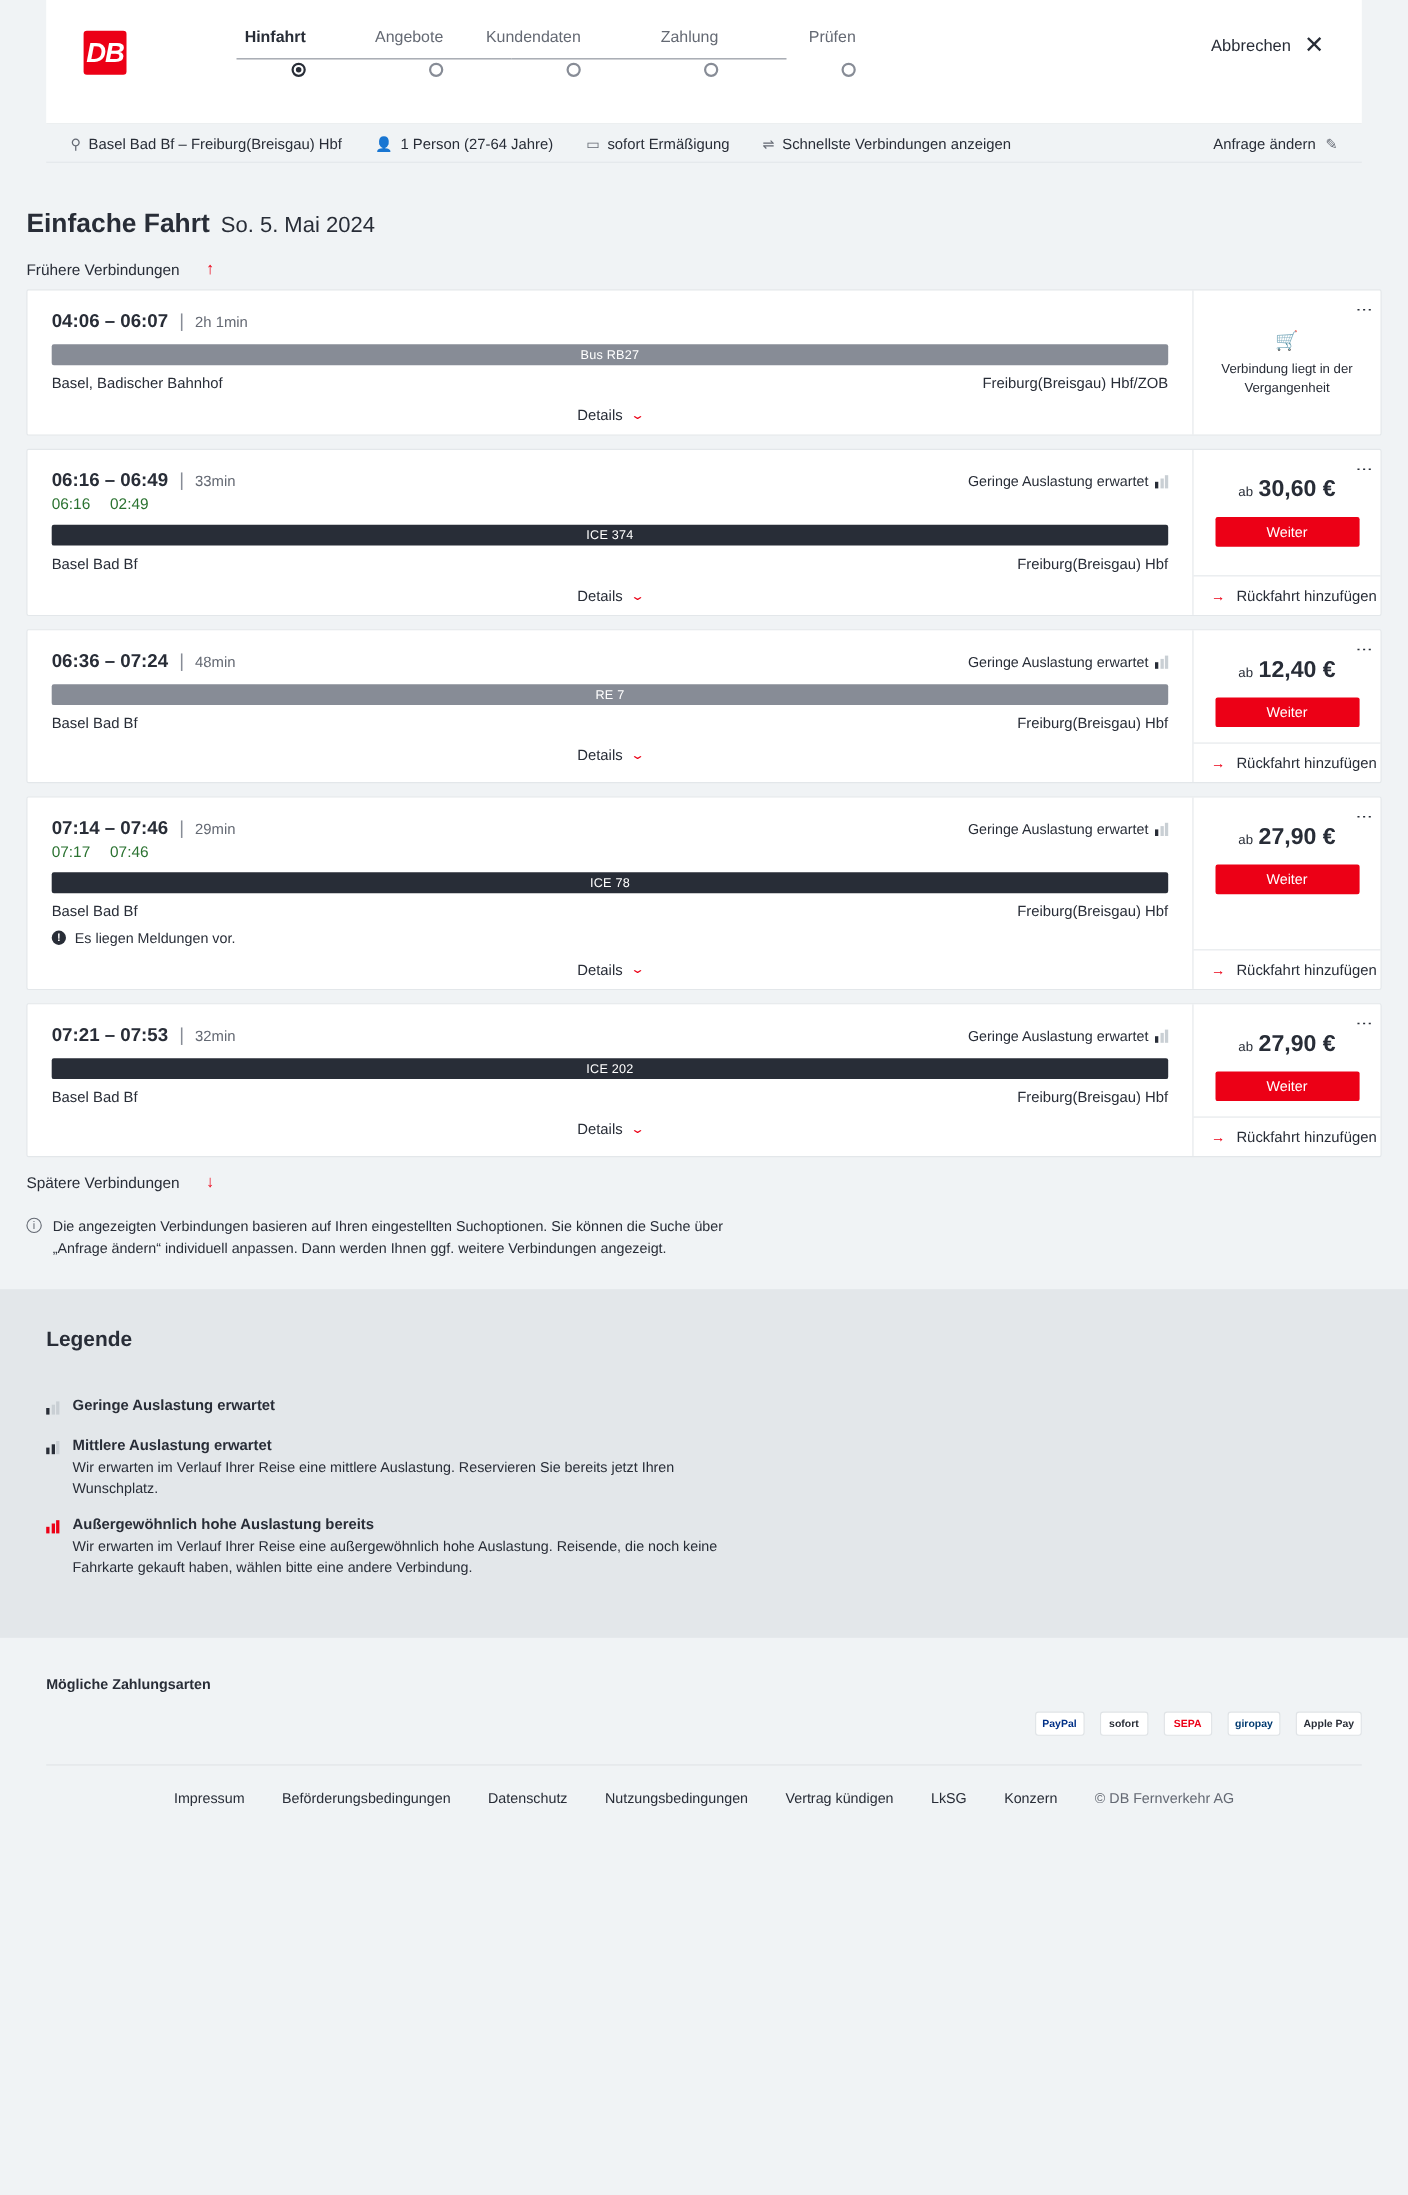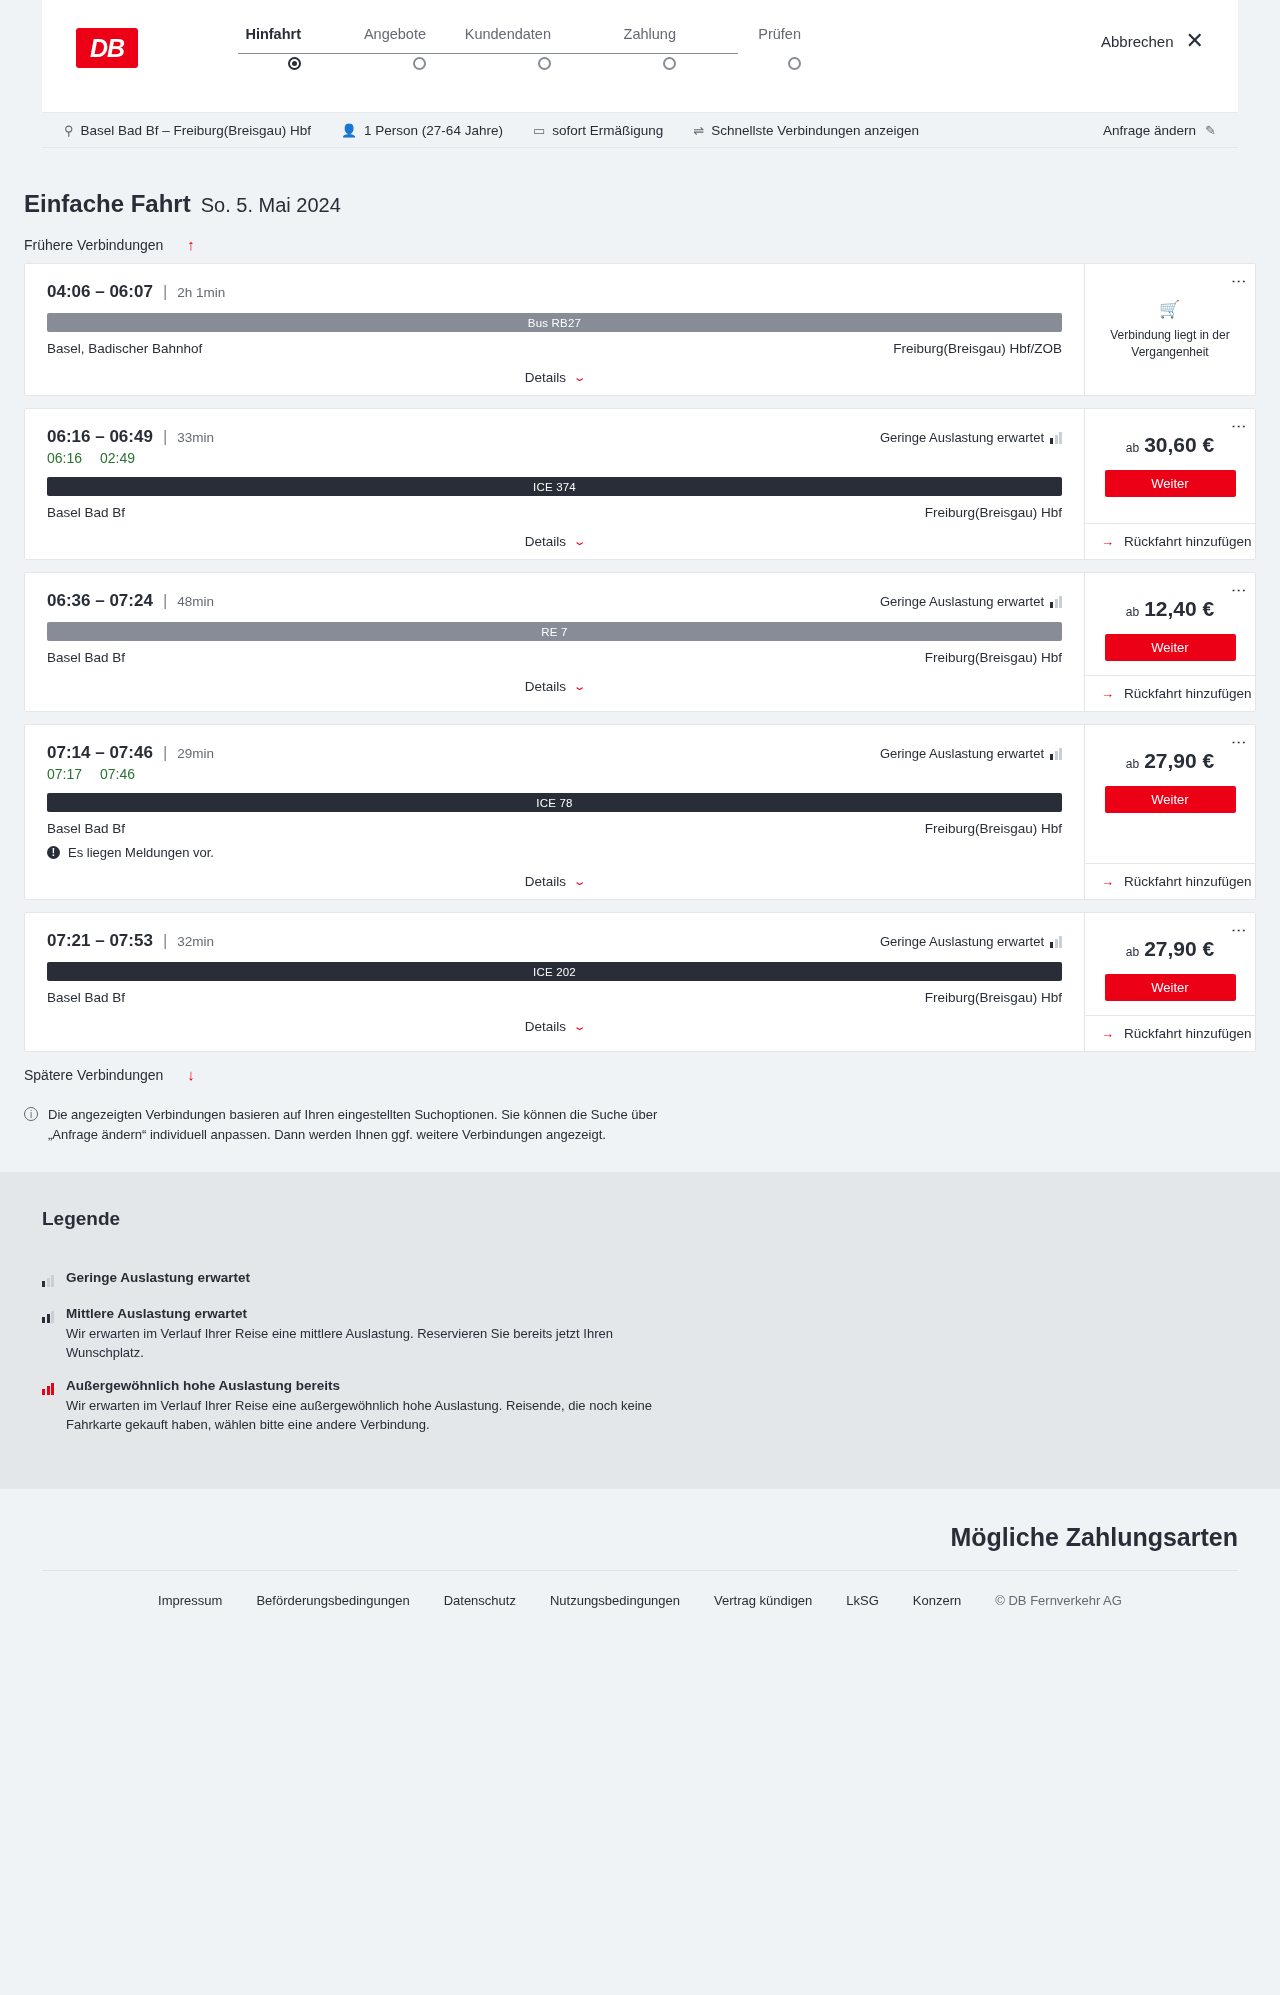--- a/index.html
+++ b/index.html
@@ -26,21 +26,21 @@
   .topbar {
     background: #ffffff;
     height: 113px;
     margin: 0 42px;
     border-bottom: 1px solid #e8ebed;
     display: flex;
     align-items: flex-start;
     position: relative;
   }
   .db-logo {
-    width: 62px;
+    width: 39px;
     height: 40px;
     background: #ec0016;
     border-radius: 3px;
     margin: 28px 0 0 34px;
     color: #fff;
     font-weight: bold;
     font-size: 25px;
     display: flex;
     align-items: center;
     justify-content: center;
@@ -395,22 +395,22 @@
   .g4 i:nth-child(1){height:6px}
   .g4 i:nth-child(2){height:9px}
   .g4 i:nth-child(3){height:12px}
 
   
   .footer {
     background: #f0f3f5;
     padding: 34px 42px 0 42px;
   }
   .pay-title {
-    text-align: right;
-    font-size: 25px;
+    text-align: left;
+    font-size: 13px;
     font-weight: bold;
     margin-bottom: 18px;
   }
   .pay-row {
     display: flex;
     justify-content: flex-end;
     gap: 14px;
     align-items: center;
     padding-bottom: 26px;
   }
@@ -762,20 +762,27 @@
           <span class="txt">
             <strong>Außergewöhnlich hohe Auslastung bereits</strong>
             <p>Wir erwarten im Verlauf Ihrer Reise eine außergewöhnlich hohe Auslastung. Reisende, die noch keine Fahrkarte gekauft haben, wählen bitte eine andere Verbindung.</p>
           </span>
         </div>
       </div>
   </div>
 
   <div class="footer">
     <div class="pay-title">Mögliche Zahlungsarten</div>
+    <div class="pay-row" id="pay-row">
+        <span class="pay-chip pp">PayPal</span>
+        <span class="pay-chip ">sofort</span>
+        <span class="pay-chip sepa">SEPA</span>
+        <span class="pay-chip giro">giropay</span>
+        <span class="pay-chip ">Apple Pay</span>
+      </div>
     <div class="links" id="footer-links">
         <span>Impressum</span>
         <span>Beförderungsbedingungen</span>
         <span>Datenschutz</span>
         <span>Nutzungsbedingungen</span>
         <span>Vertrag kündigen</span>
         <span>LkSG</span>
         <span>Konzern</span>
         <span class="copy">© DB Fernverkehr AG</span>
       </div>

